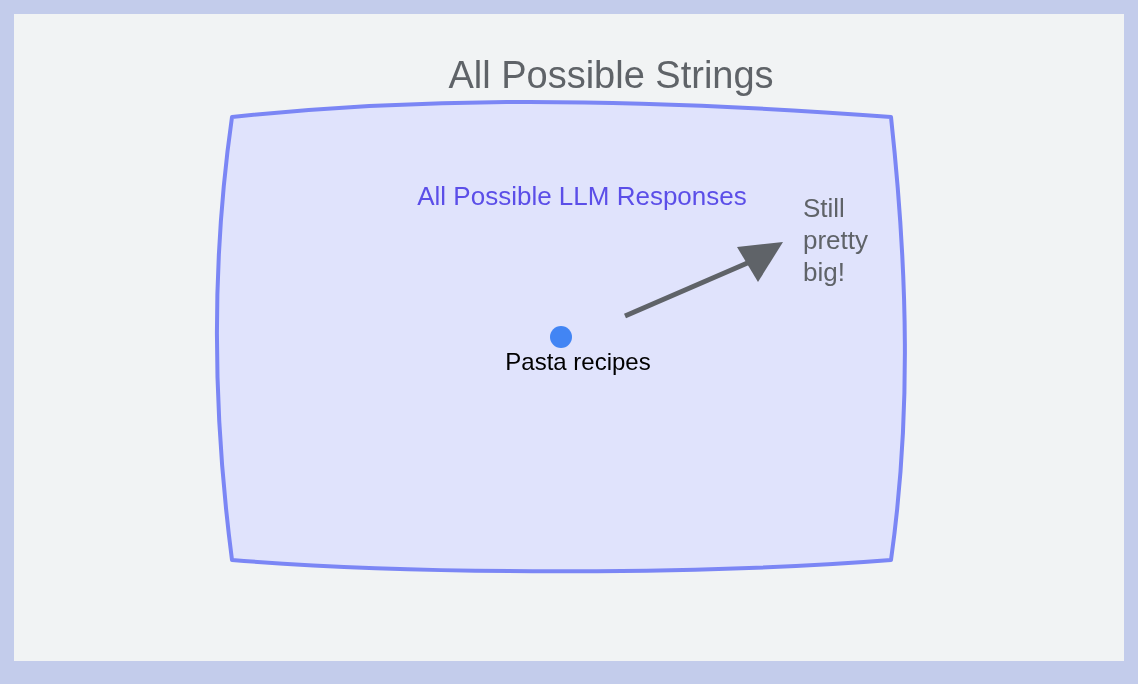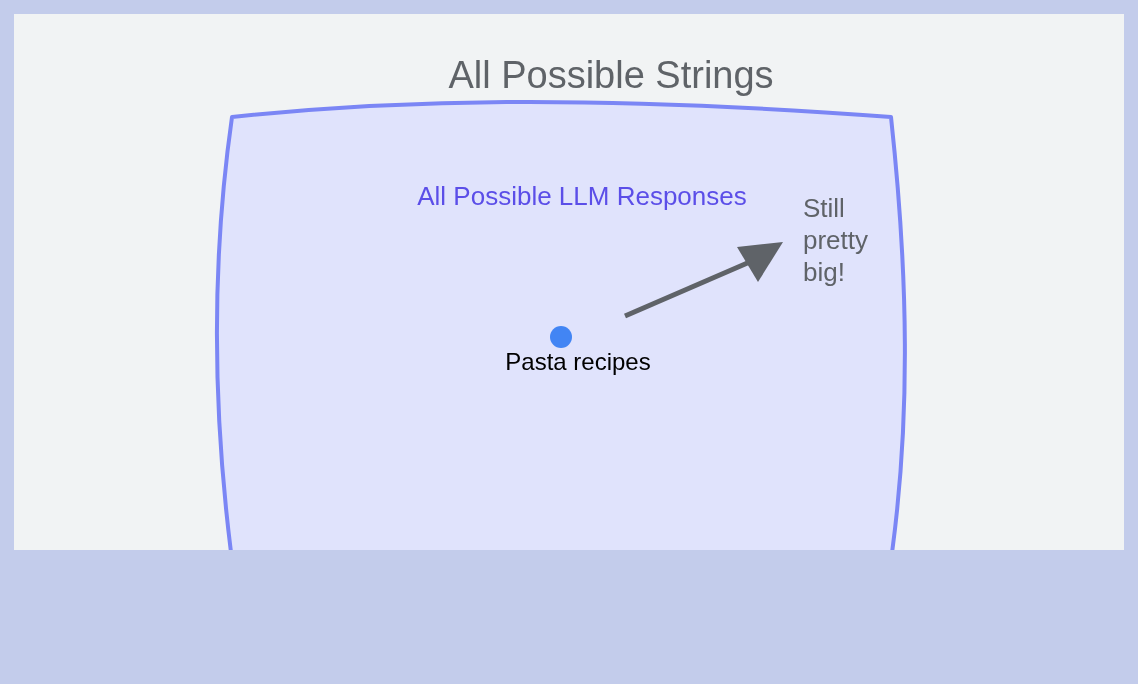--- a/index.html
+++ b/index.html
@@ -21,21 +21,21 @@
     width: 1138px;
     height: 684px;
     background: #c3cceb;
   }
 
   #canvas {
     position: absolute;
     left: 14px;
     top: 14px;
     width: 1110px;
-    height: 536px;
+    height: 647px;
     background: #f1f3f4;
     overflow: hidden;
     text-decoration: underline;
   }
 
   #diagram-svg {
     position: absolute;
     left: 0;
     top: 0;
   }

